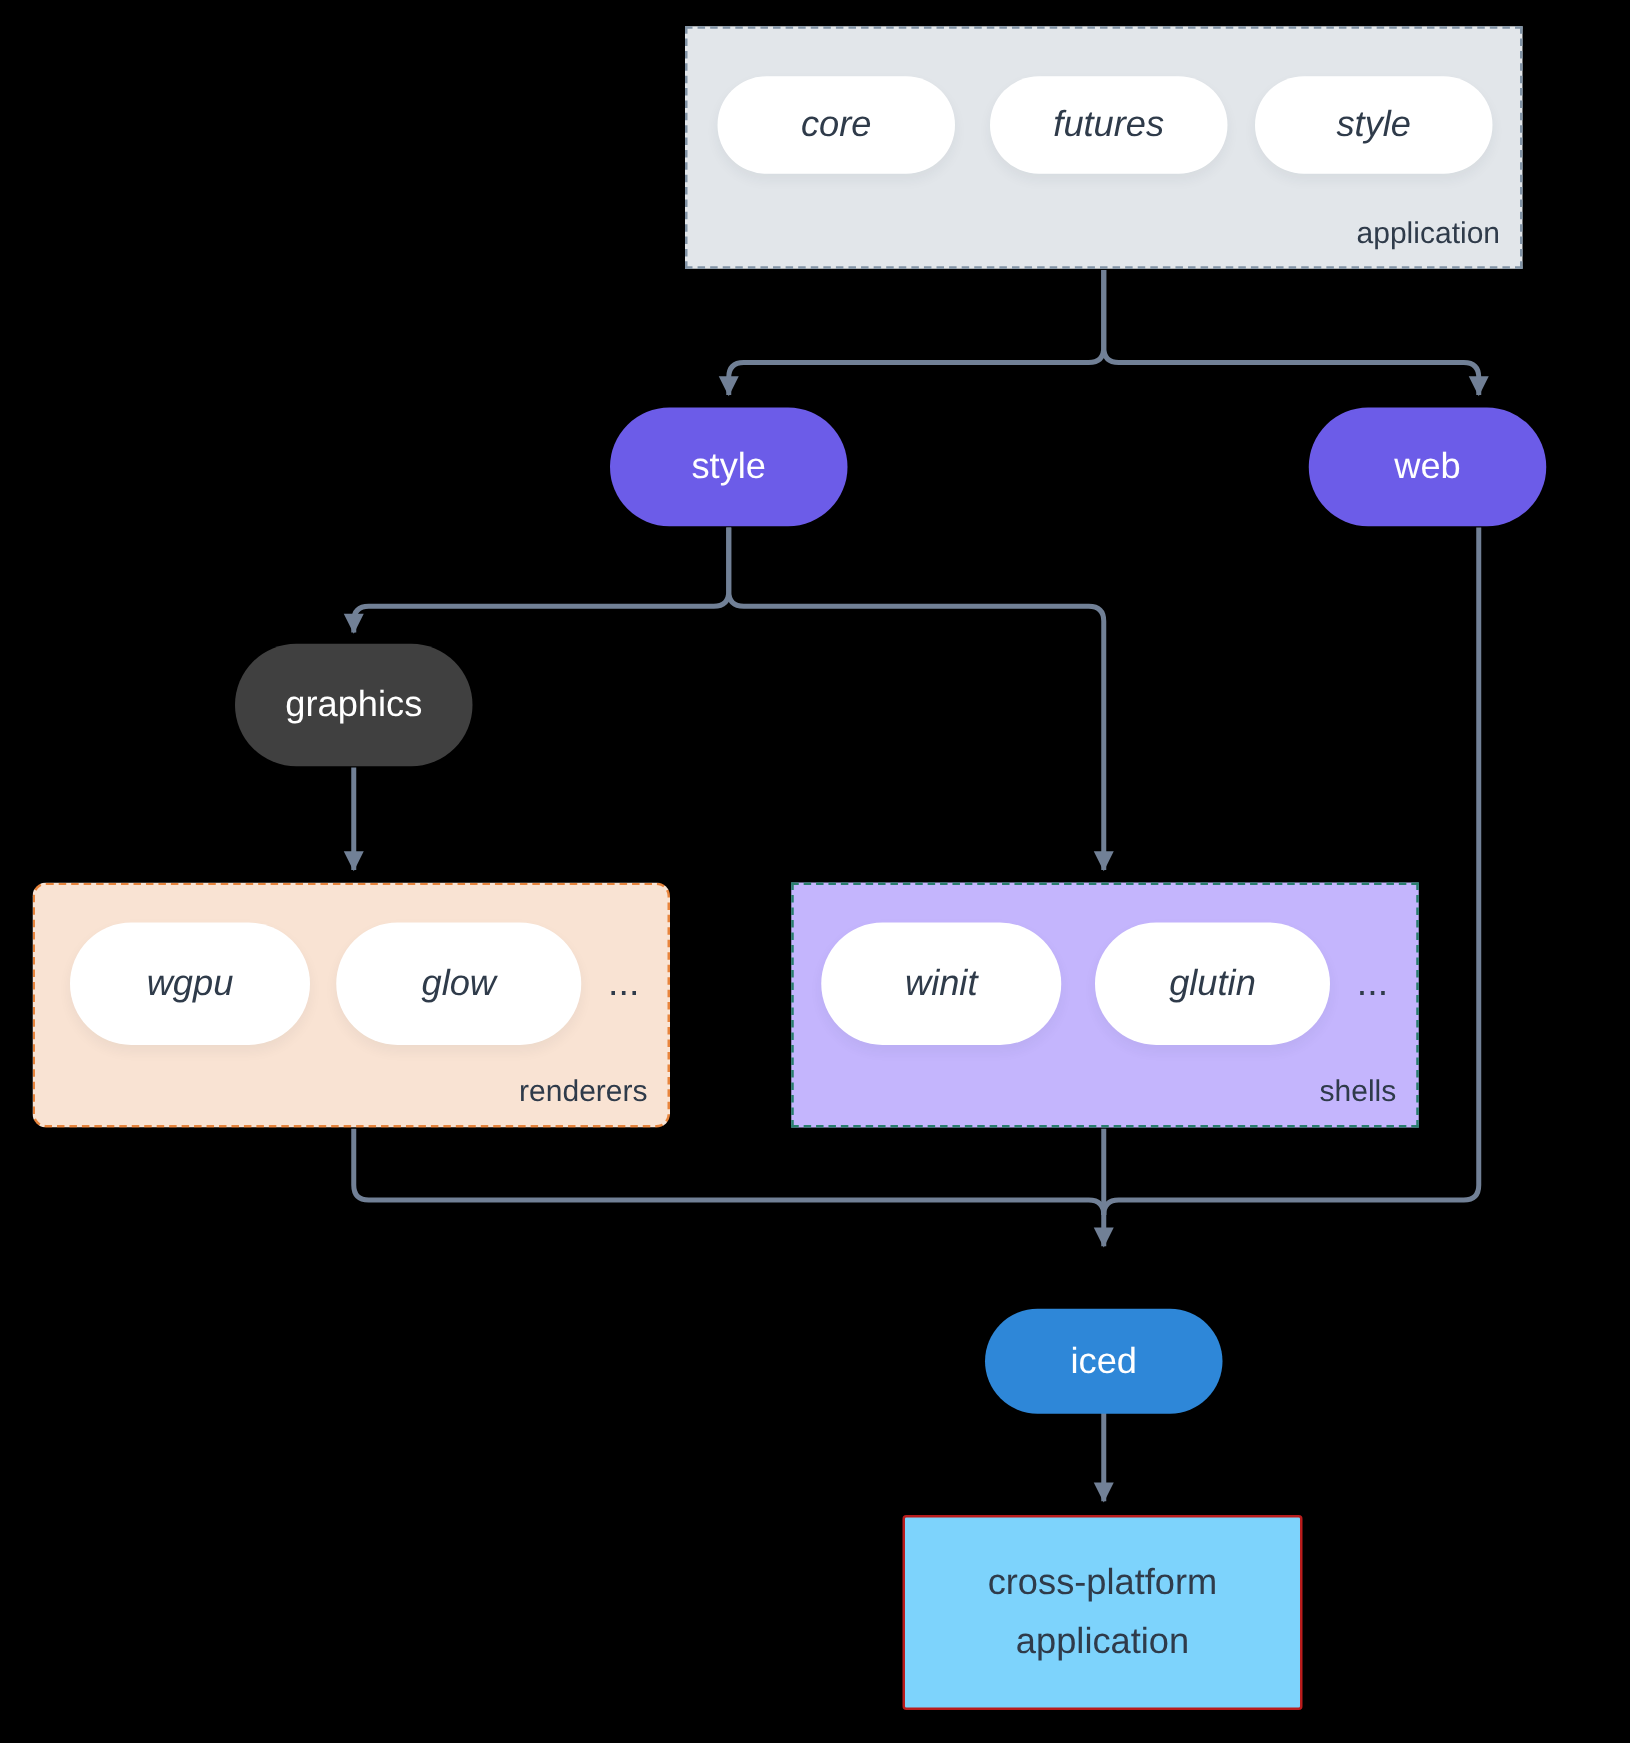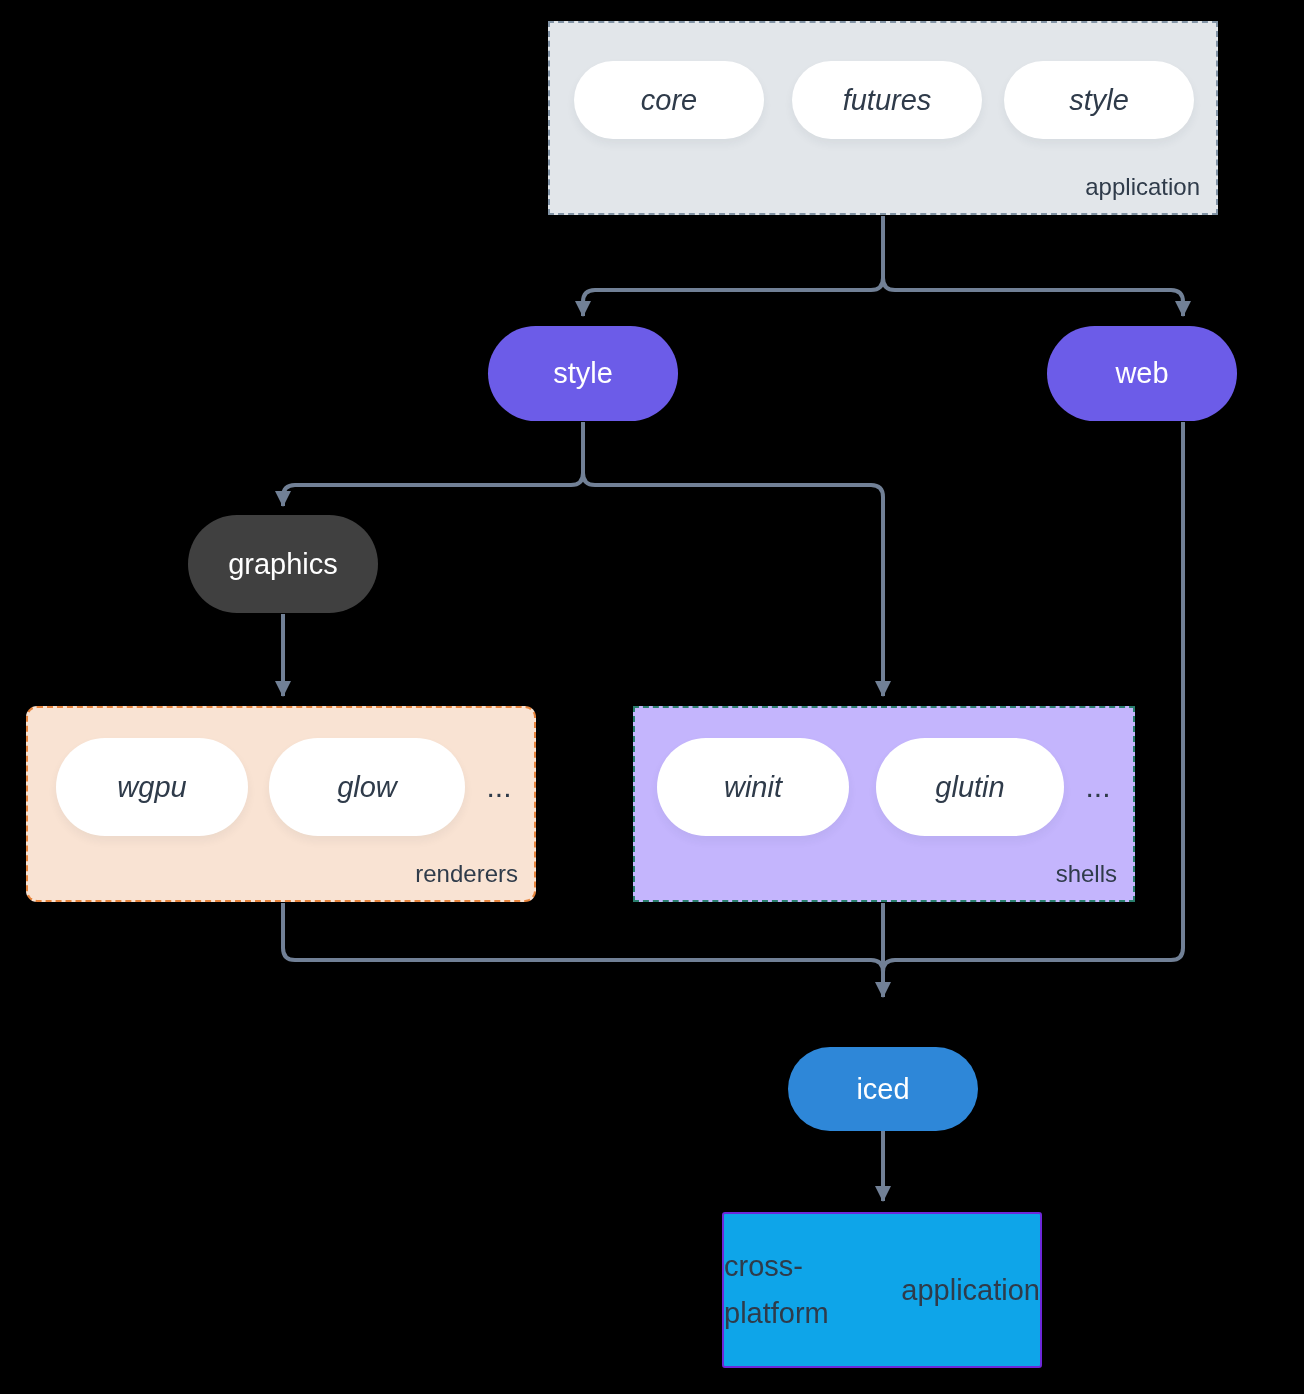--- a/index.html
+++ b/index.html
@@ -41,23 +41,23 @@
   .node.orange{background:#404040;}
   .node.blue{background:#2e87d8;}
   .ellipsis{
     position:absolute;
     display:flex;align-items:center;justify-content:center;
     color:#2f3b4a;font-size:30px;font-weight:500;
   }
   .app-box{
     position:absolute;
     left:722px;top:1212px;width:320px;height:156px;
-    background:#0ea5e9;border:2px solid #6d28d9;border-radius:3px;
+    background:#7dd3fc;border:2px solid #b91c1c;border-radius:3px;
     box-sizing:border-box;
-    display:flex;flex-direction:row;align-items:center;justify-content:center;
+    display:flex;flex-direction:column;align-items:center;justify-content:center;
     color:#2f3b4a;font-size:29px;font-weight:500;line-height:47px;
   }
   
   .group.foundations{left:548px;top:21px;width:670px;height:194px;background:#e2e6ea;border-color:#8294a6;}
   .group.renderers{left:26px;top:706px;width:510px;height:196px;background:#f9e3d3;border-color:#e8853d;border-radius:11px;}
   .group.shells{left:633px;top:706px;width:502px;height:196px;background:#c4b5fd;border-color:#2a7f6e;}
 </style>
 </head>
 <body>
 

